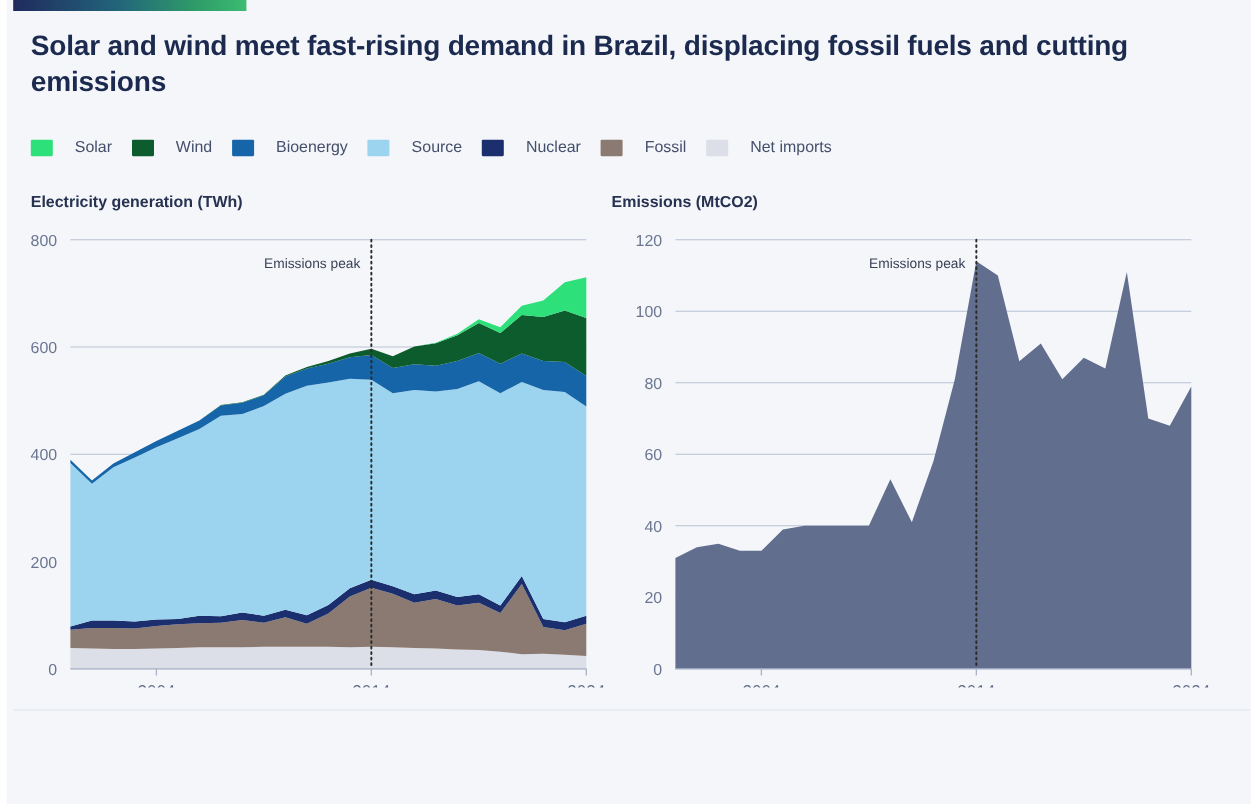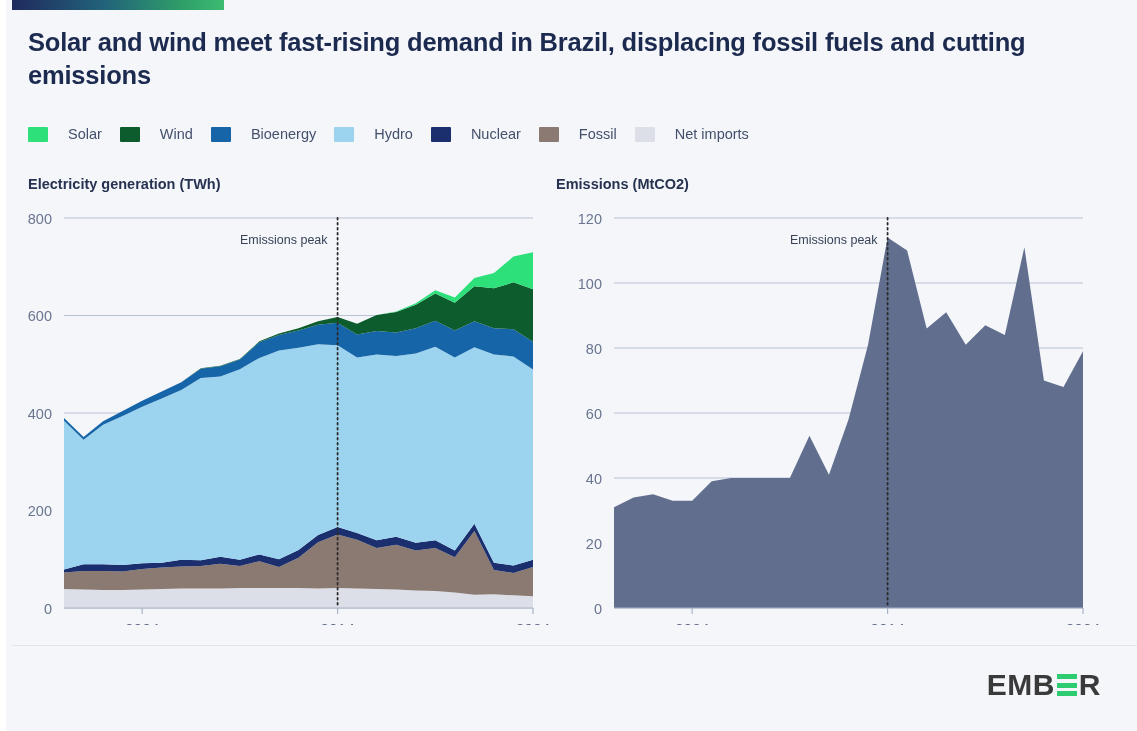--- a/index.html
+++ b/index.html
@@ -92,21 +92,21 @@
       <div class="legend-item">
         <span class="legend-swatch" style="background: rgb(13, 92, 46);"></span>
         <span class="legend-label">Wind</span>
       </div>
       <div class="legend-item">
         <span class="legend-swatch" style="background: rgb(21, 101, 168);"></span>
         <span class="legend-label">Bioenergy</span>
       </div>
       <div class="legend-item">
         <span class="legend-swatch" style="background: rgb(156, 212, 240);"></span>
-        <span class="legend-label">Hydro</span>
+        <span class="legend-label">Source</span>
       </div>
       <div class="legend-item">
         <span class="legend-swatch" style="background: rgb(27, 47, 110);"></span>
         <span class="legend-label">Nuclear</span>
       </div>
       <div class="legend-item">
         <span class="legend-swatch" style="background: rgb(139, 122, 114);"></span>
         <span class="legend-label">Fossil</span>
       </div>
       <div class="legend-item">
@@ -174,23 +174,14 @@
         <line x1="517" y1="403" x2="517" y2="409" stroke="#aab3c6" stroke-width="1.2"></line>
         <text x="517" y="429" text-anchor="middle" class="xtick-text">2024</text>
         <line x1="321.58333333333337" y1="13" x2="321.58333333333337" y2="403" stroke="#2b2b2b" stroke-width="1.8" stroke-dasharray="1.5 3.5" stroke-linecap="round"></line>
         <text x="311.58333333333337" y="39" text-anchor="end" class="annot-text">Emissions peak</text>
       </svg>
   </div>
 
   <div id="footer-divider"></div>
 
 
-  <div id="ember-logo">
-    <span>EMB</span>
-    <span class="bar-e">
-        <i></i>
-        <i></i>
-        <i></i>
-      </span>
-    <span>R</span>
-  </div>
 
 </div>
 
 </body></html>

